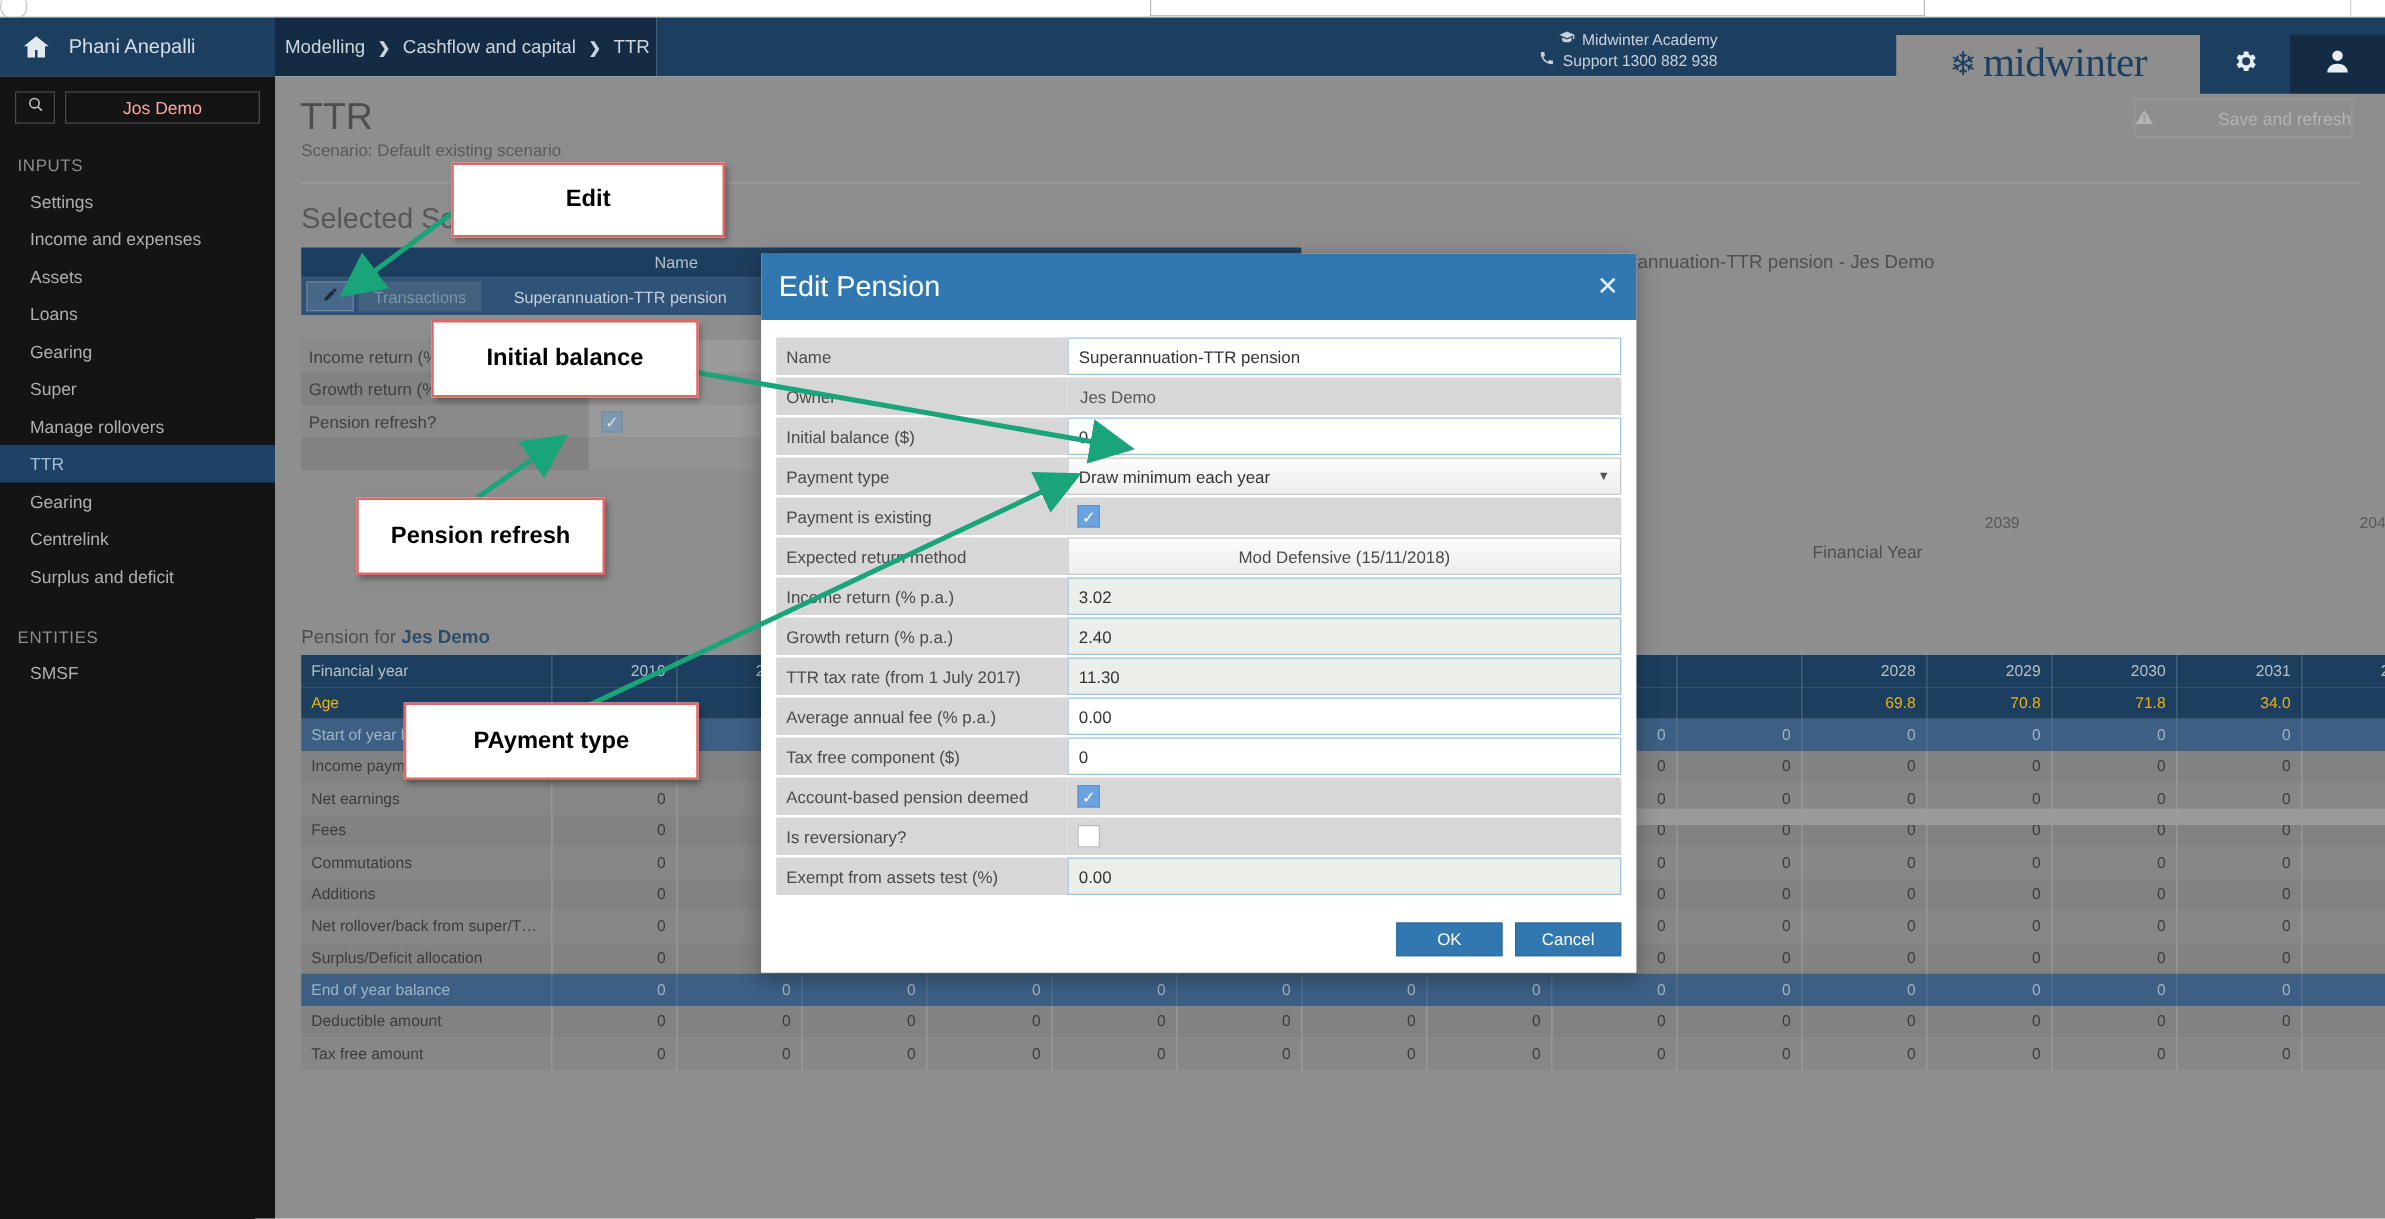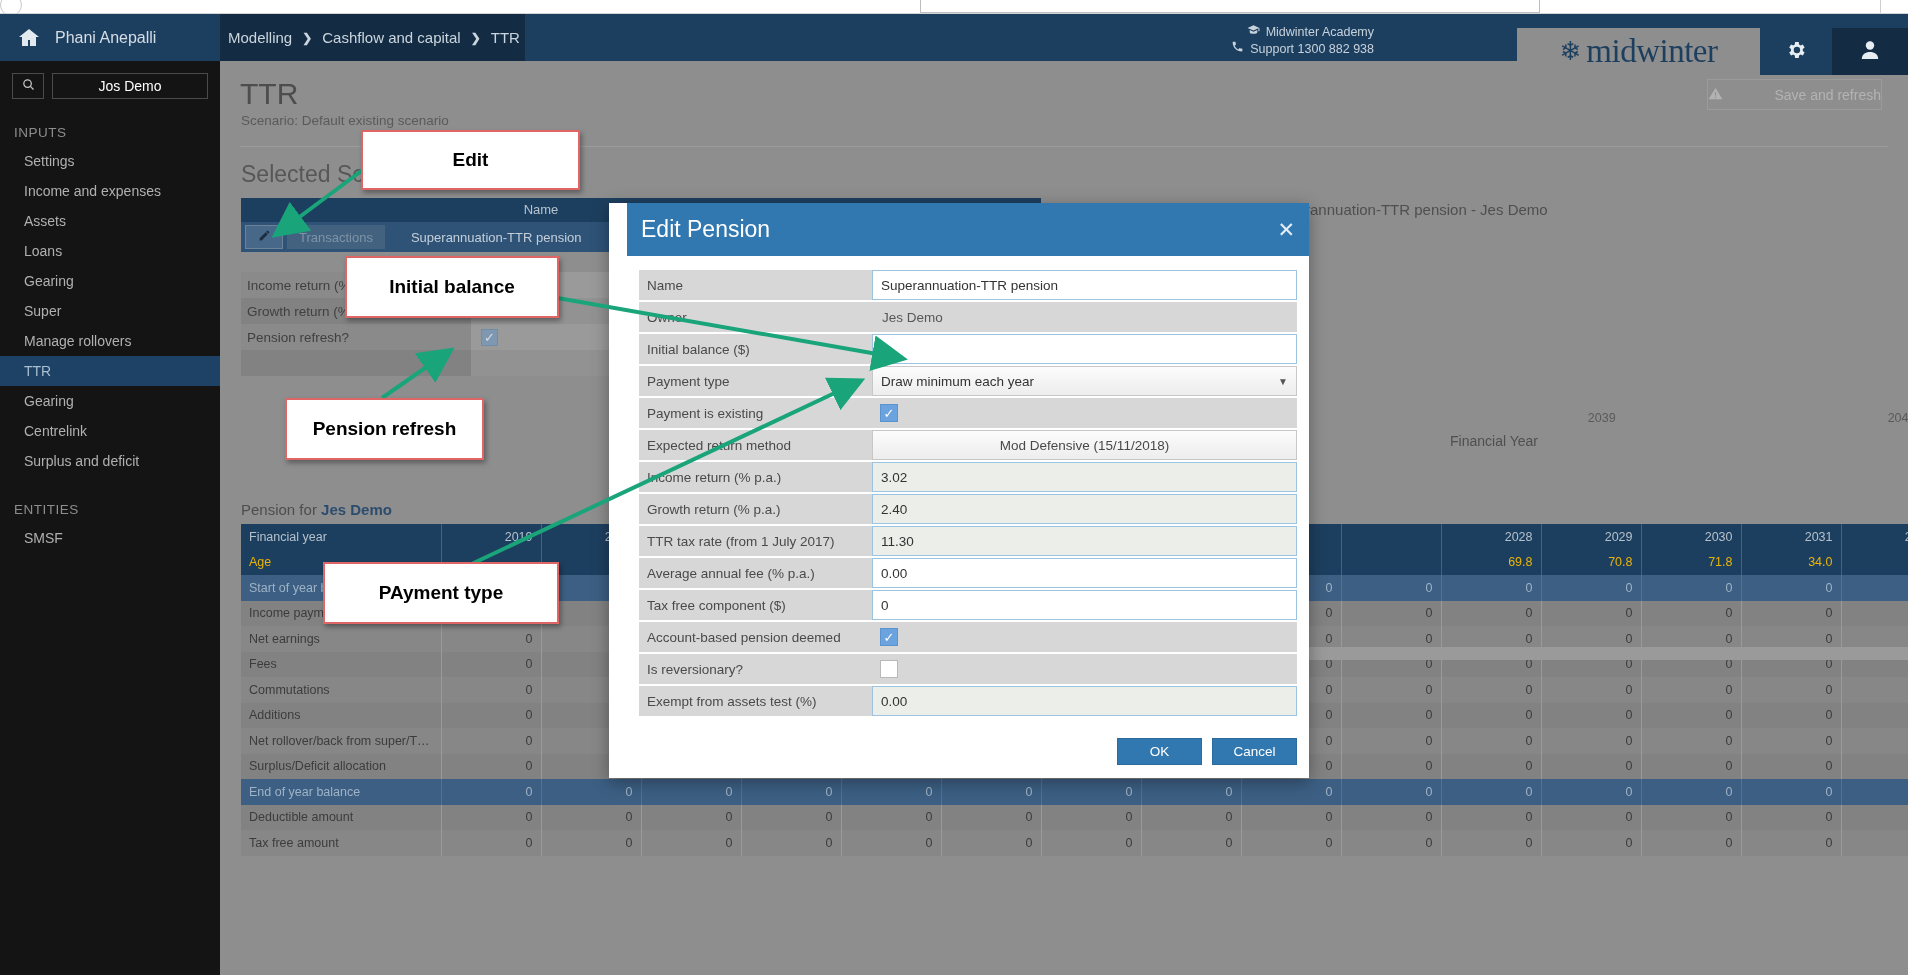--- a/index.html
+++ b/index.html
@@ -87,21 +87,21 @@
   }
   .side-search {
     display: flex; gap: 8px; padding: 12px 12px 0 12px;
   }
   .search-btn {
     width: 32px; height: 26px; border: 1px solid #4a4a4a; background: #141414;
     display: flex; align-items: center; justify-content: center; cursor: pointer;
   }
   .client-btn {
     flex: 1; height: 26px; border: 1px solid #4a4a4a; background: #141414;
-    color: #ffffff; font-size: 14px; display: flex; align-items: center;
+    color: #fca5a5; font-size: 14px; display: flex; align-items: center;
     justify-content: center; cursor: pointer;
   }
   .side-group { margin-top: 26px; }
   .side-head {
     color: #8d8d8d; font-size: 13.5px; letter-spacing: 0.5px;
     padding: 0 0 6px 14px;
   }
   .side-item {
     color: #b0b0b0; font-size: 14px; padding: 7px 0 7px 24px; cursor: pointer;
   }
@@ -200,21 +200,21 @@
 
   
   .overlay {
     position: absolute; left: 0; top: 0; right: 0; bottom: 0;
     background: rgba(0,0,0,0.0); pointer-events: none;
   }
 
   
   .modal {
     position: absolute; left: 609px; top: 203px; width: 700px;
-    background: #ffffff; box-shadow: 0 4px 16px rgba(0,0,0,0.35); z-index: 50; padding-left: 18px;
+    background: #ffffff; box-shadow: 0 4px 16px rgba(0,0,0,0.35); z-index: 50;
   }
   .modal-header {
     height: 53px; background: #3178b0; display: flex; align-items: center;
     padding: 0 14px; justify-content: space-between;
   }
   .modal-title { color: #ffffff; font-size: 23px; font-weight: normal; }
   .modal-close { color: #e4eef7; font-size: 21px; cursor: pointer; line-height: 1; }
   .modal-body { padding: 14px 12px 12px 12px; background: #fff; }
   .frow { display: flex; align-items: stretch; margin-bottom: 2px; height: 30px; }
   .frow .fl {

